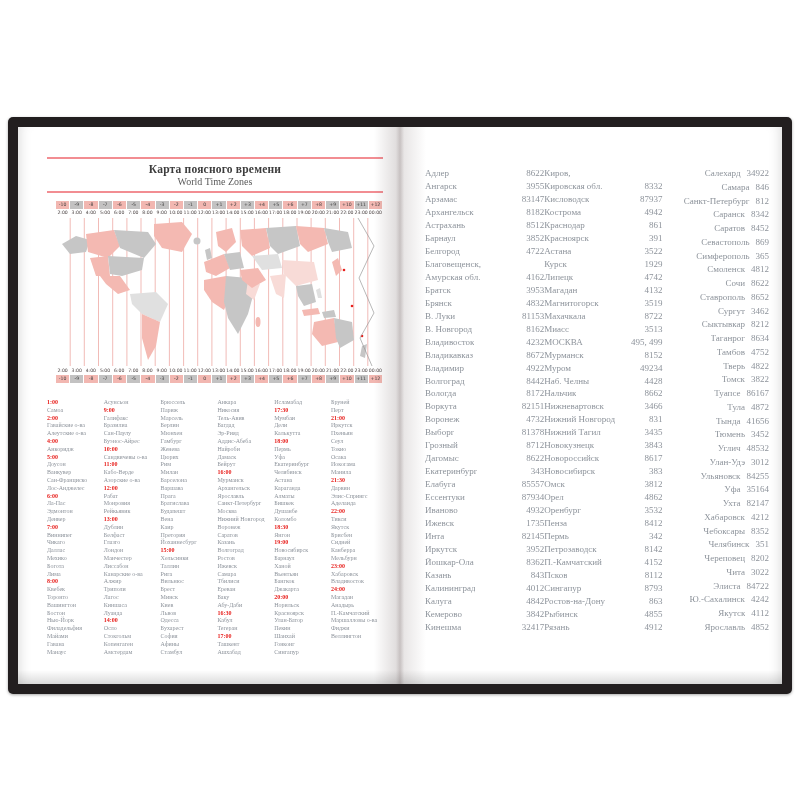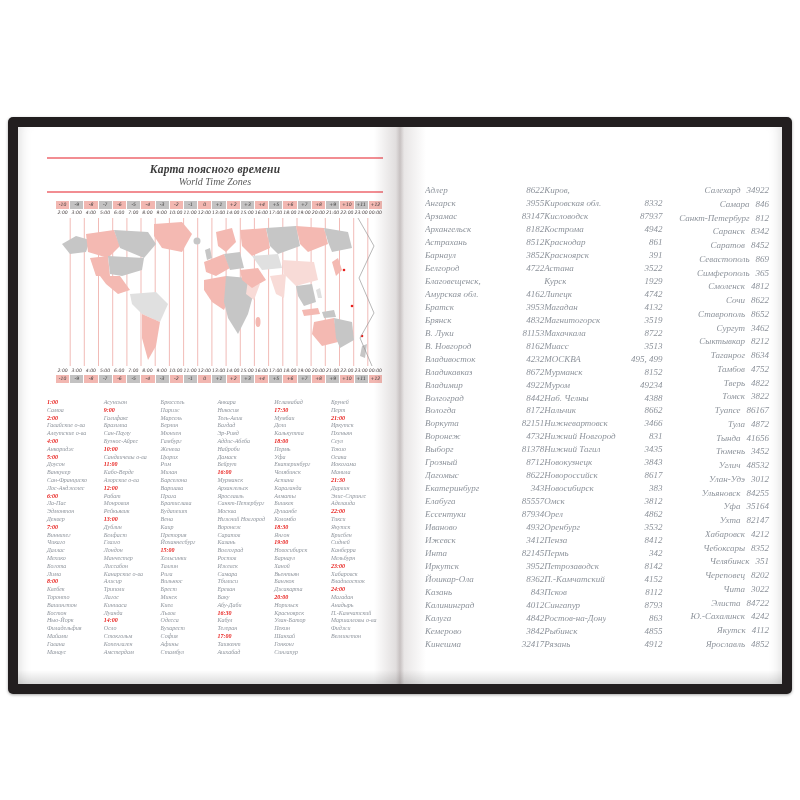--- a/index.html
+++ b/index.html
@@ -5,41 +5,41 @@
   html,body{margin:0;padding:0;background:#ffffff;width:800px;height:800px;overflow:hidden;
     font-family:"Liberation Serif",serif;}
   .book{position:absolute;left:8px;top:117px;width:784px;height:577px;background:#221e1f;
     border-radius:5px;padding:10px;box-sizing:border-box;box-shadow:0 1px 3px rgba(0,0,0,.35);}
   .spread{position:relative;width:100%;height:100%;background:#fff;display:flex;}
   .spread:before{content:"";position:absolute;left:50%;top:0;bottom:0;width:52px;margin-left:-26px;
     background:linear-gradient(90deg,rgba(0,0,0,0) 0%,rgba(70,50,50,.16) 42%,rgba(70,50,50,.30) 50%,rgba(70,50,50,.12) 58%,rgba(0,0,0,0) 100%);
     pointer-events:none;z-index:5;}
   .spread:after{content:"";position:absolute;left:0;right:0;bottom:0;height:14px;
     background:linear-gradient(180deg,rgba(0,0,0,0),rgba(0,0,0,.14));pointer-events:none;z-index:5;}
-  .page{width:50%;height:100%;box-sizing:border-box;position:relative;font-style:italic;}
+  .page{width:50%;height:100%;box-sizing:border-box;position:relative;}
   .page.left{padding:30px 17px 0 29px;box-shadow:inset 10px 0 14px -10px rgba(0,0,0,.18);}
   .page.right{padding:30px 13px 0 25px;box-shadow:inset -10px 0 14px -10px rgba(0,0,0,.18);}
   .rule{height:2px;background:#f28d92;}
   .ph-title{font-weight:bold;font-size:11.5px;color:#3c3c3c;text-align:center;margin-top:4px;letter-spacing:.2px;}
   .ph-sub{font-size:10px;color:#5a5a5a;text-align:center;margin:1px 0 4px 0;}
   
   .map-block{width:326px;margin:8px 0 0 9px;}
   .zone-row{display:grid;grid-template-columns:repeat(23,1fr);gap:1px;}
   .zcell{font-size:4.6px;line-height:8px;height:8px;text-align:center;color:#3e3e3e;
     font-family:"DejaVu Sans",sans-serif;}
   .zp{background:#f2b7b1;} .zg{background:#c3c2c2;}
   .times .zcell{background:none;color:#4c4444;}
   .map-canvas{display:block;margin:1px 0;}
   
   .city-cols{display:flex;margin:16px 0 0 0;}
   .city-col{width:56.8px;flex:0 0 56.8px;}
   .city-row{font-size:6px;line-height:7.8px;color:#8e949c;white-space:nowrap;}
   .city-row.time{color:#e8201d;font-weight:bold;}
   
-  .phone-cols{display:flex;justify-content:space-between;margin-top:28px;}
+  .phone-cols{display:flex;justify-content:space-between;margin-top:11px;}
   .phone-col{display:flex;flex-direction:column;justify-content:space-between;height:464px;}
   .phone-col.a{width:122px;} .phone-col.b{width:121px;} .phone-col.c{width:109px;align-items:flex-end;}
   .phone-row{display:flex;justify-content:space-between;font-size:9px;color:#8d939b;white-space:nowrap;}
   .pname{overflow:hidden;} .pcode{margin-left:6px;}
 </style>
 </head>
 <body>
 
 <div class="book">
   <div class="spread">
@@ -546,21 +546,21 @@
             <div class="phone-row">
               <span class="pname">Ессентуки</span>
               <span class="pcode">87934</span>
             </div>
             <div class="phone-row">
               <span class="pname">Иваново</span>
               <span class="pcode">4932</span>
             </div>
             <div class="phone-row">
               <span class="pname">Ижевск</span>
-              <span class="pcode">3412</span>
+              <span class="pcode">1735</span>
             </div>
             <div class="phone-row">
               <span class="pname">Инта</span>
               <span class="pcode">82145</span>
             </div>
             <div class="phone-row">
               <span class="pname">Иркутск</span>
               <span class="pcode">3952</span>
             </div>
             <div class="phone-row">
@@ -648,21 +648,21 @@
             <div class="phone-row">
               <span class="pname">Мурманск</span>
               <span class="pcode">8152</span>
             </div>
             <div class="phone-row">
               <span class="pname">Муром</span>
               <span class="pcode">49234</span>
             </div>
             <div class="phone-row">
               <span class="pname">Наб. Челны</span>
-              <span class="pcode">4388</span>
+              <span class="pcode">4428</span>
             </div>
             <div class="phone-row">
               <span class="pname">Нальчик</span>
               <span class="pcode">8662</span>
             </div>
             <div class="phone-row">
               <span class="pname">Нижневартовск</span>
               <span class="pcode">3466</span>
             </div>
             <div class="phone-row">

